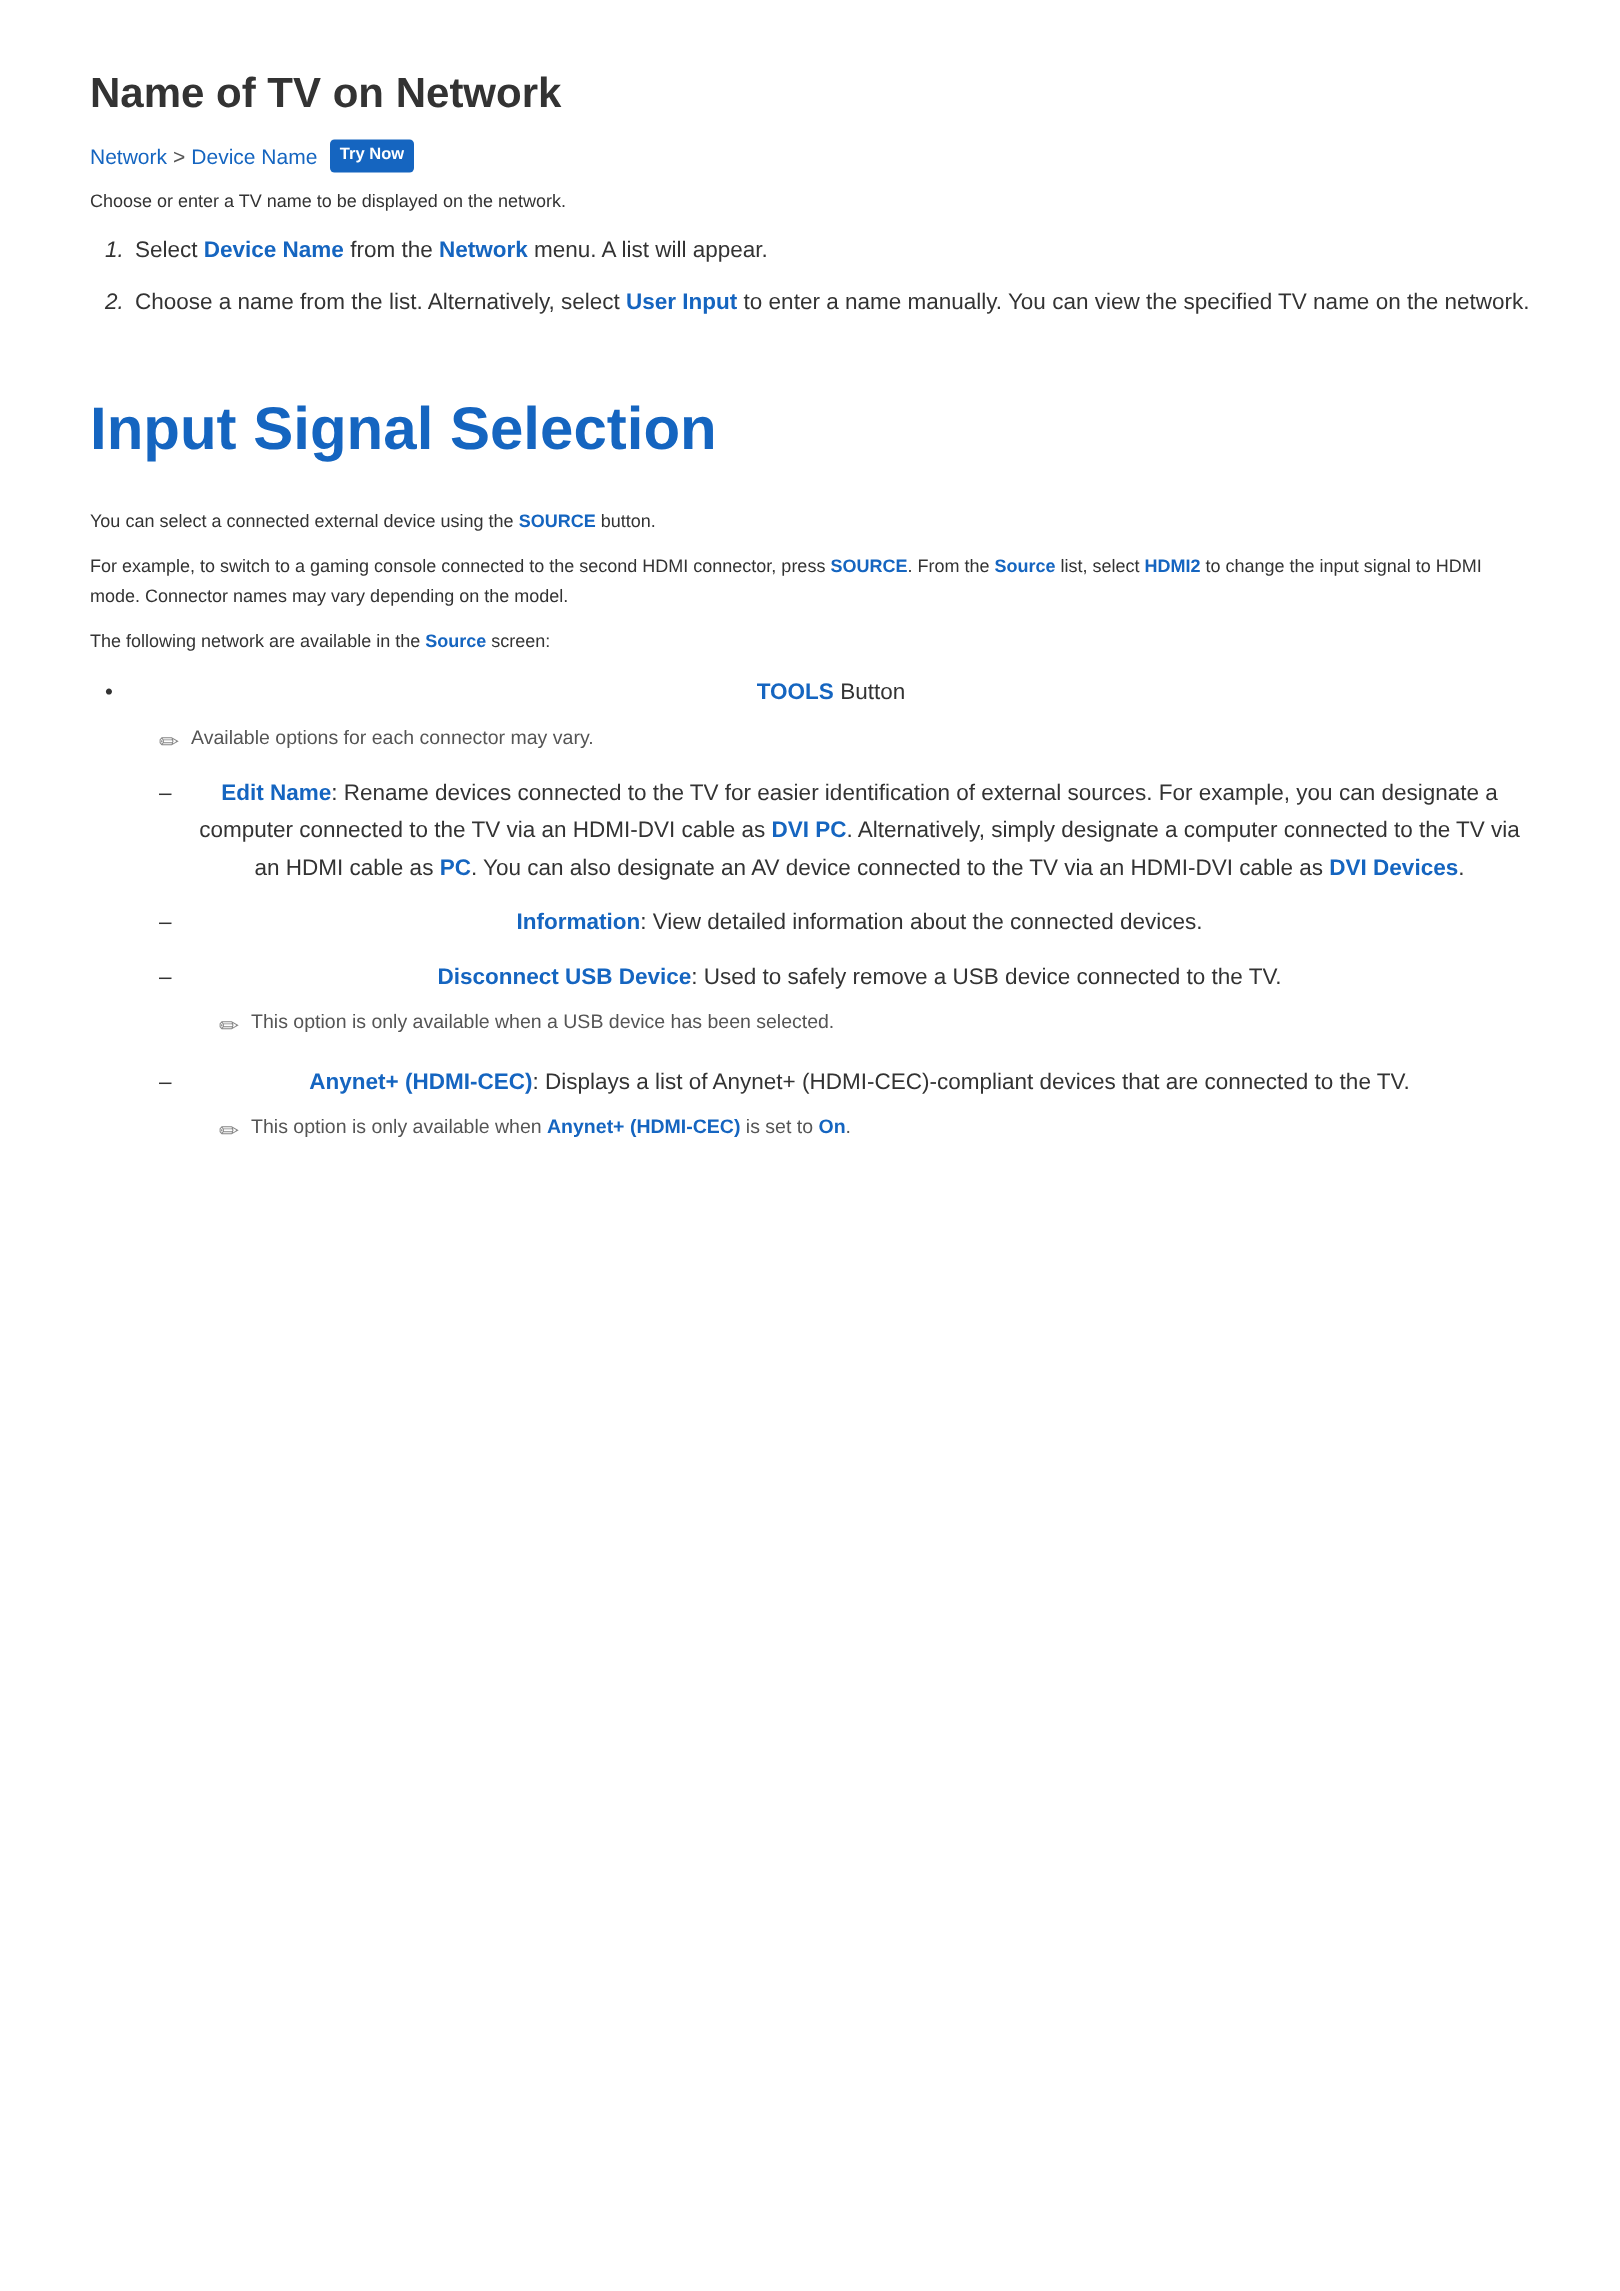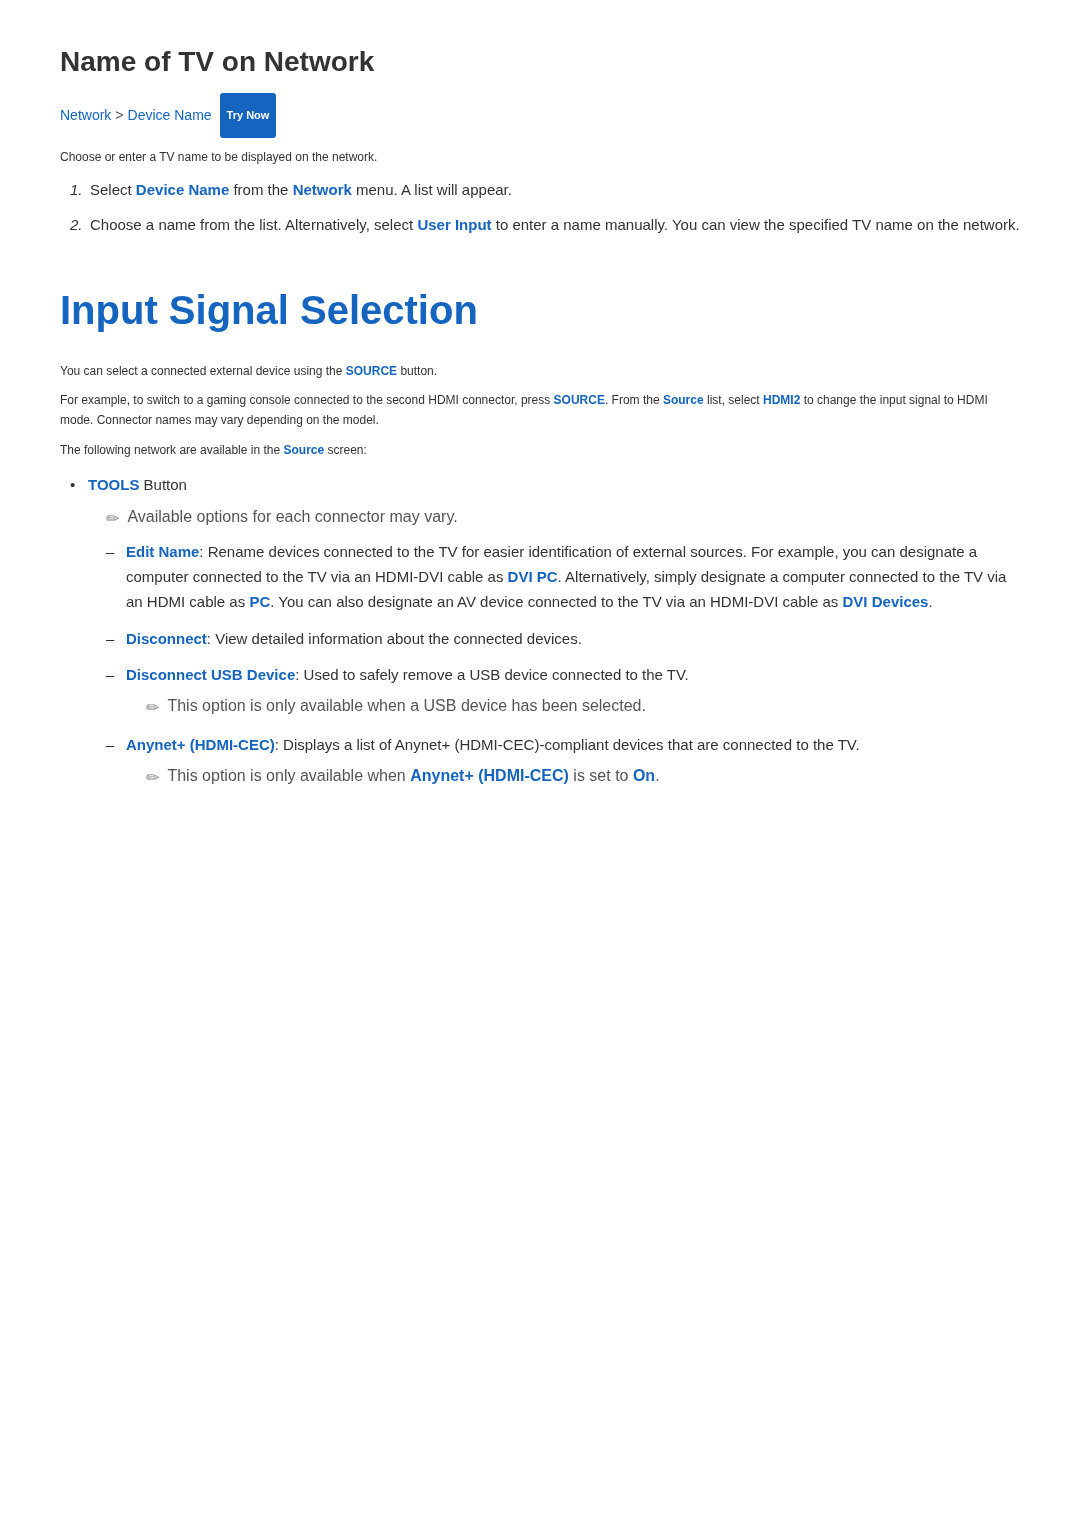--- a/index.html
+++ b/index.html
@@ -42,21 +42,21 @@
 
     .breadcrumb-separator {
       color: #555;
       font-size: 14px;
     }
 
     .try-now-badge {
       background-color: #1565c0;
       color: white;
       font-size: 11px;
-      padding: 14px 7px;
+      padding: 2px 7px;
       border-radius: 3px;
       margin-left: 4px;
       font-weight: bold;
     }
 
     .body-text {
       font-size: 12px;
       color: #333333;
       margin-bottom: 10px;
       line-height: 1.65;
@@ -103,20 +103,21 @@
       list-style: none;
       padding-left: 10px;
       margin-top: 12px;
     }
 
     .bullet-list > li {
       position: relative;
       padding-left: 18px;
       margin-bottom: 24px;
       font-size: 15px;
+      text-align: center;
     }
 
     .bullet-list > li::before {
       content: '•';
       position: absolute;
       left: 0;
       color: #333;
     }
 
     .bullet-item-title {
@@ -140,21 +141,21 @@
     }
 
     .note-icon {
       color: #888;
       font-size: 16px;
       margin-top: 1px;
       flex-shrink: 0;
     }
 
     .note-text {
-      font-size: 16px;
+      font-size: 13px;
       color: #555555;
       line-height: 1.55;
     }
 
     .dash-list {
       list-style: none;
       padding-left: 0;
       margin-top: 8px;
     }
 
@@ -238,21 +239,21 @@
           <span class="note-text">Available options for each connector may vary.</span>
         </div>
 
         <ul class="dash-list">
 
           <li>
             <span class="dash-item-title">Edit Name</span><span>: Rename devices connected to the TV for easier identification of external sources. For example, you can designate a computer connected to the TV via an HDMI-DVI cable as </span><span class="link-text">DVI PC</span><span>. Alternatively, simply designate a computer connected to the TV via an HDMI cable as </span><span class="link-text">PC</span><span>. You can also designate an AV device connected to the TV via an HDMI-DVI cable as </span><span class="link-text">DVI Devices</span><span>.</span>
           </li>
 
           <li>
-            <span class="dash-item-title">Disconnect</span><span>: View detailed information about the connected devices.</span>
+            <span class="dash-item-title">Information</span><span>: View detailed information about the connected devices.</span>
           </li>
 
           <li>
             <span class="dash-item-title">Disconnect USB Device</span><span>: Used to safely remove a USB device connected to the TV.</span>
             <div class="sub-note note-row">
               <span class="note-icon">✏</span>
               <span class="note-text">This option is only available when a USB device has been selected.</span>
             </div>
           </li>
 

